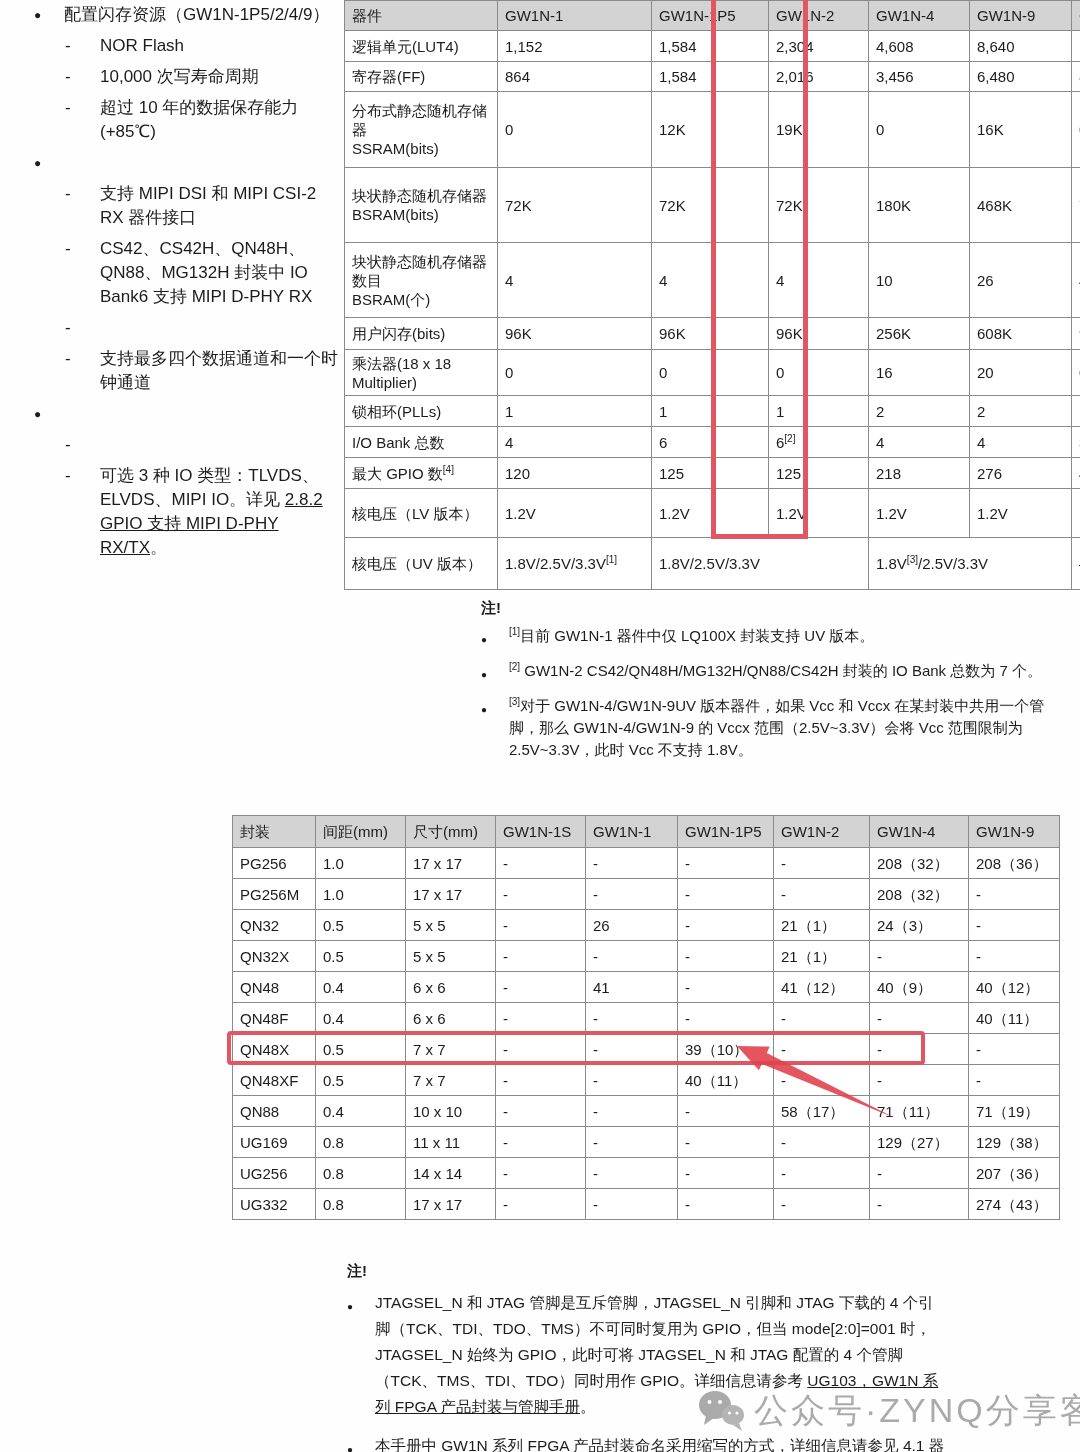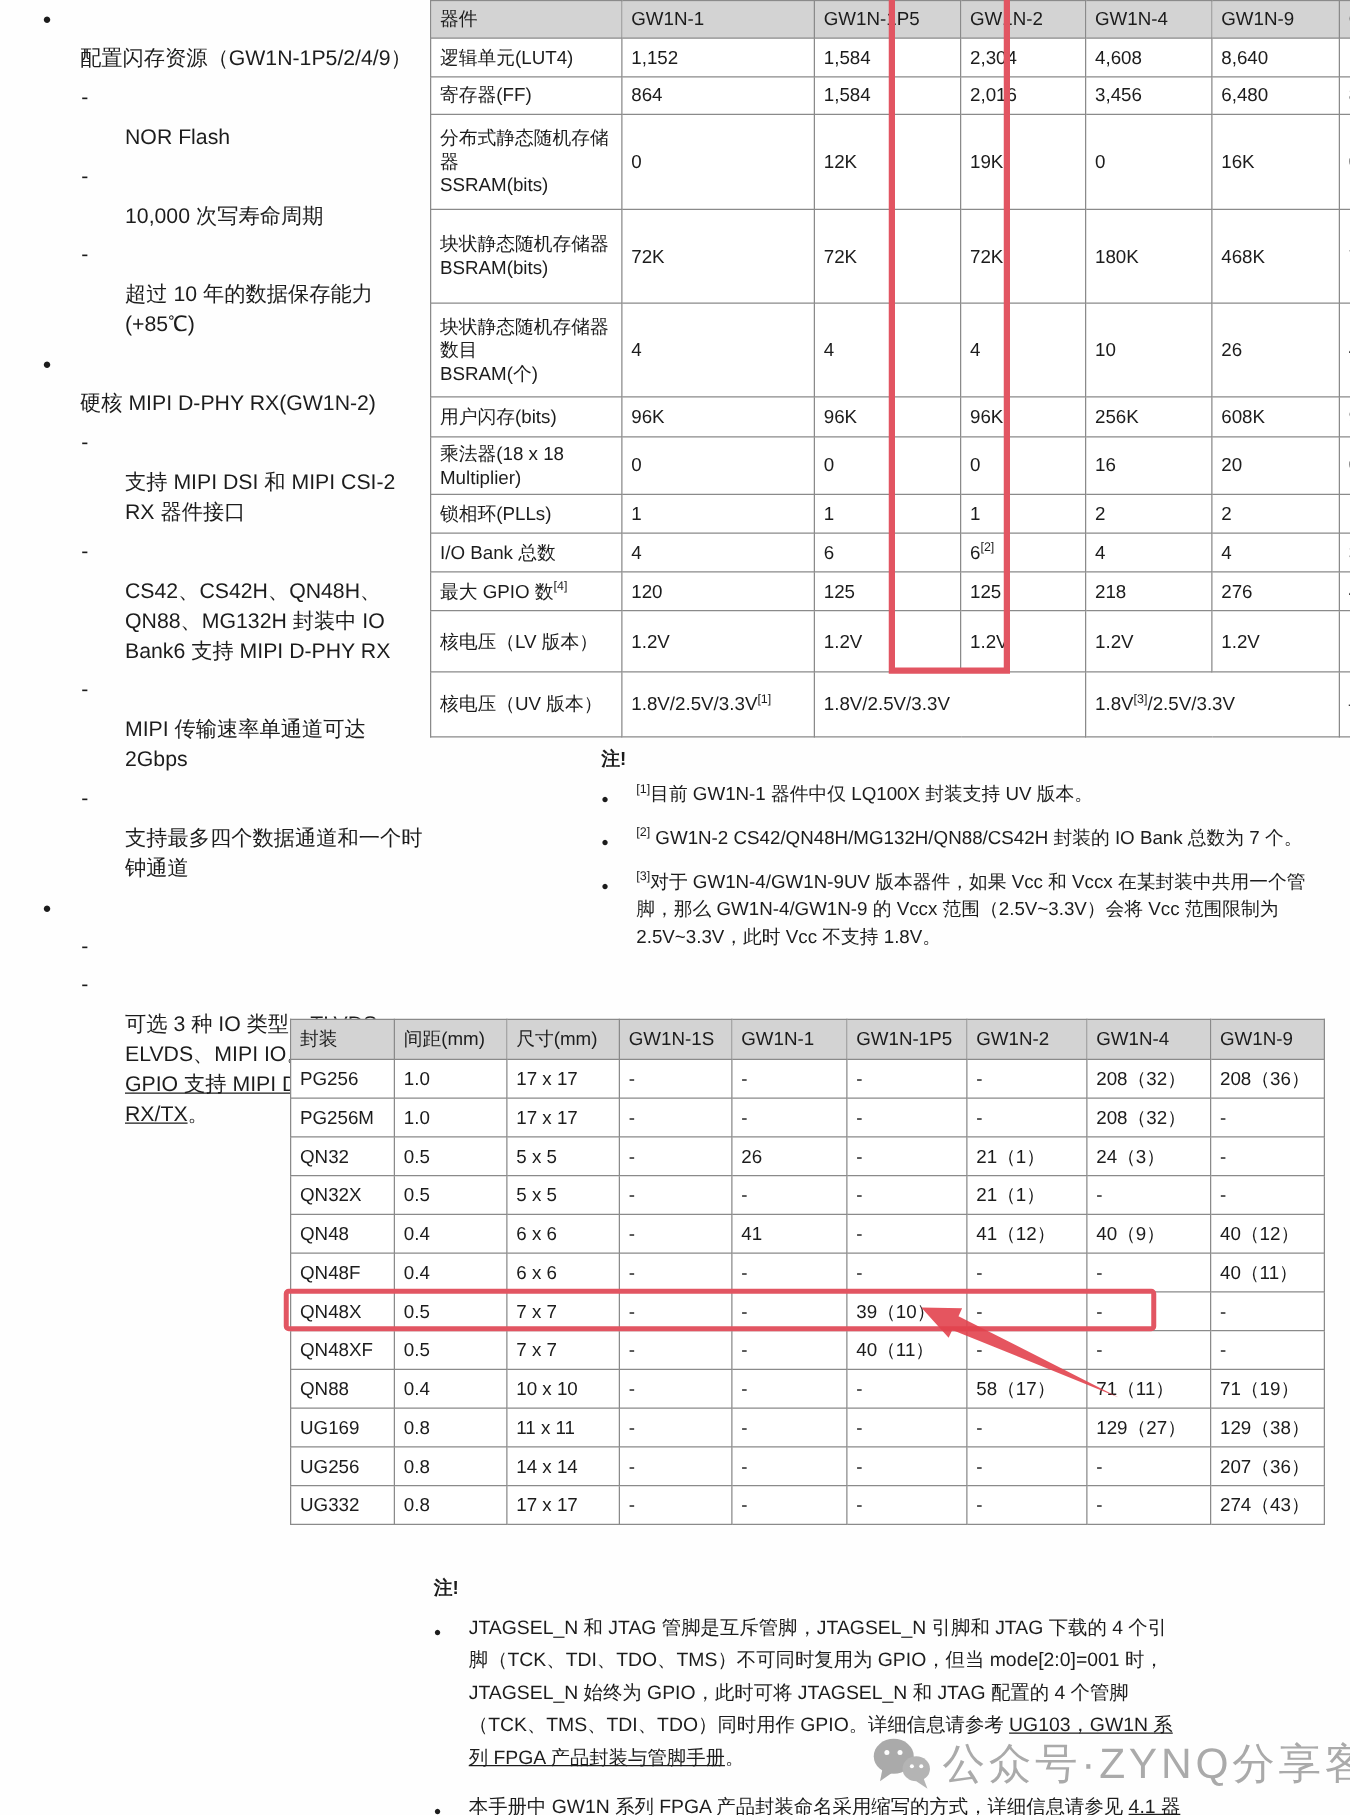--- a/index.html
+++ b/index.html
@@ -2,21 +2,21 @@
 <html><head>
 <meta charset="utf-8">
 <style>
   html,body{margin:0;padding:0;}
   body{font-family:"Liberation Sans", sans-serif; color:#1c1c1c; background:#ffffff;}
   .page{position:relative; width:1080px; height:1452px; background:#fefefe; overflow:hidden;}
 
   
   .left-list{position:absolute; left:18px; top:3px; width:322px;}
   .li{display:flex; margin-bottom:7px;}
-  .li .txt{flex:1; font-size:17px; line-height:24px;margin-top:32px;}
+  .li .txt{flex:1; font-size:17px; line-height:24px;}
   .lv1{margin-left:14px;}
   .lv1 .marker{width:30px; font-size:12px; line-height:24px; padding-left:2px;}
   .lv2{margin-left:47px;}
   .lv2 .marker{width:35px; font-size:17px; line-height:24px;}
 
   
   table{border-collapse:collapse; table-layout:fixed; position:absolute; background:#ffffff;}
   th,td{border:1px solid #8a8a8a; font-weight:normal; text-align:left; padding:2px 7px;
         font-size:15px; line-height:19px; vertical-align:middle; overflow:hidden;}
   thead th{background:#d3d3d3;}
@@ -71,33 +71,31 @@
       <div class="li lv2">
         <span class="marker">-</span>
         <span class="txt">10,000 次写寿命周期</span>
       </div>
       <div class="li lv2">
         <span class="marker">-</span>
         <span class="txt">超过 10 年的数据保存能力 (+85℃)</span>
       </div>
       <div class="li lv1">
         <span class="marker">●</span>
-        <span class="txt">硬核 MIPI D-PHY RX(GW1N-2)</span>
       </div>
       <div class="li lv2">
         <span class="marker">-</span>
         <span class="txt">支持 MIPI DSI 和 MIPI CSI-2 RX 器件接口</span>
       </div>
       <div class="li lv2">
         <span class="marker">-</span>
         <span class="txt">CS42、CS42H、QN48H、QN88、MG132H 封装中 IO Bank6 支持 MIPI D-PHY RX</span>
       </div>
       <div class="li lv2">
         <span class="marker">-</span>
-        <span class="txt">MIPI 传输速率单通道可达 2Gbps</span>
       </div>
       <div class="li lv2">
         <span class="marker">-</span>
         <span class="txt">支持最多四个数据通道和一个时钟通道</span>
       </div>
       <div class="li lv1">
         <span class="marker">●</span>
       </div>
       <div class="li lv2">
         <span class="marker">-</span>

